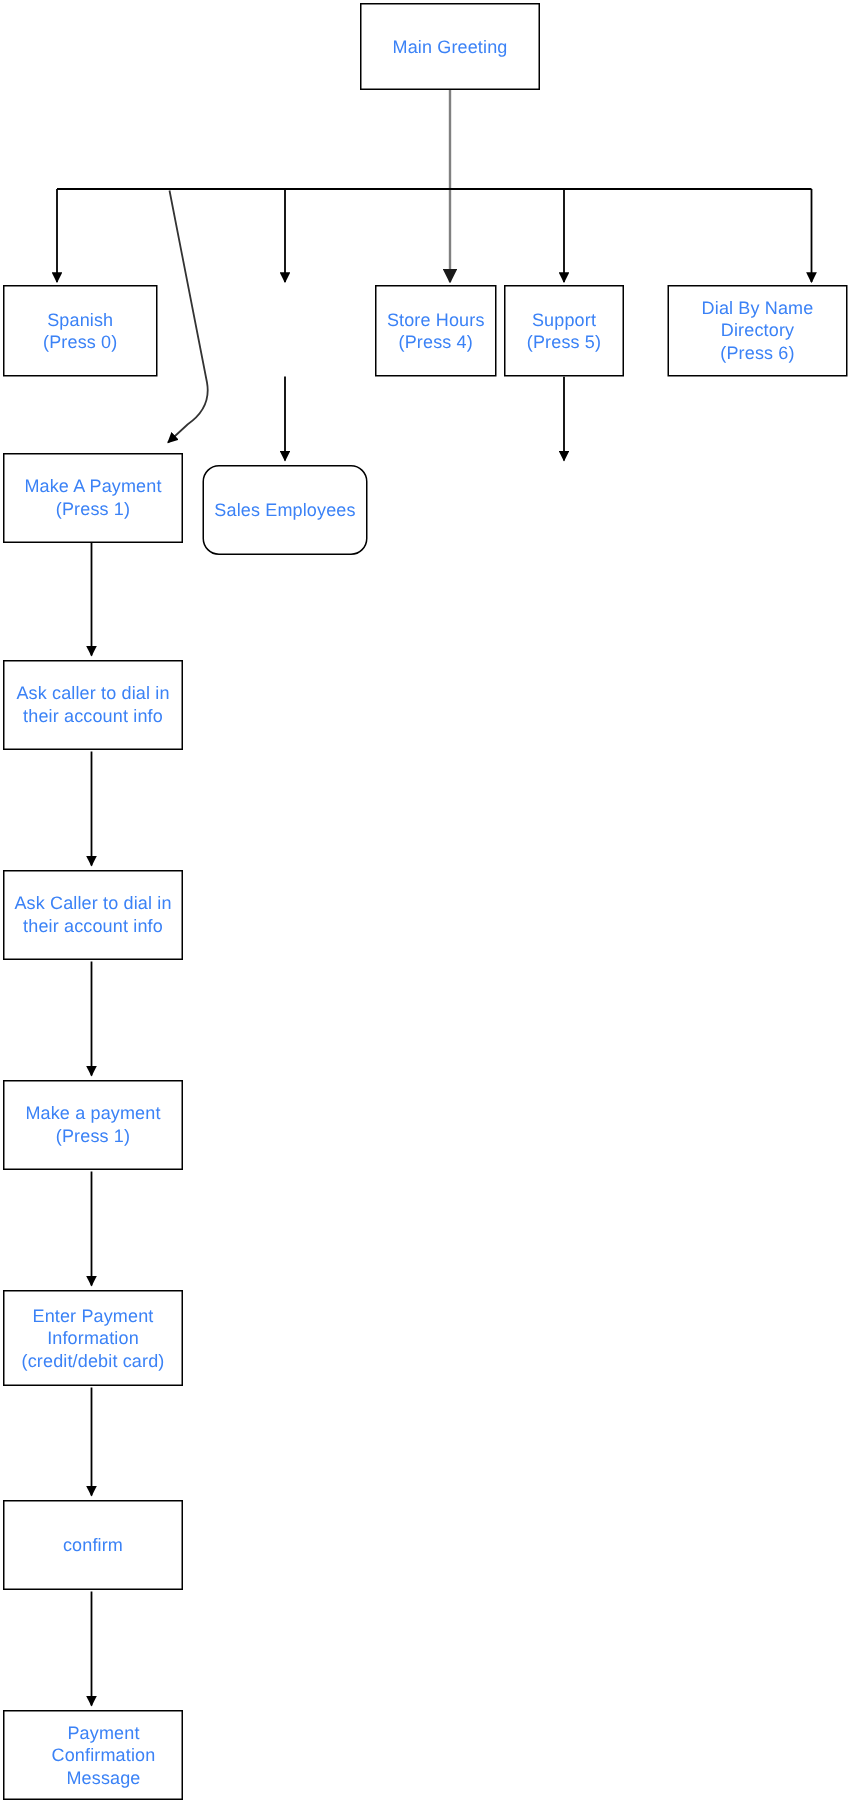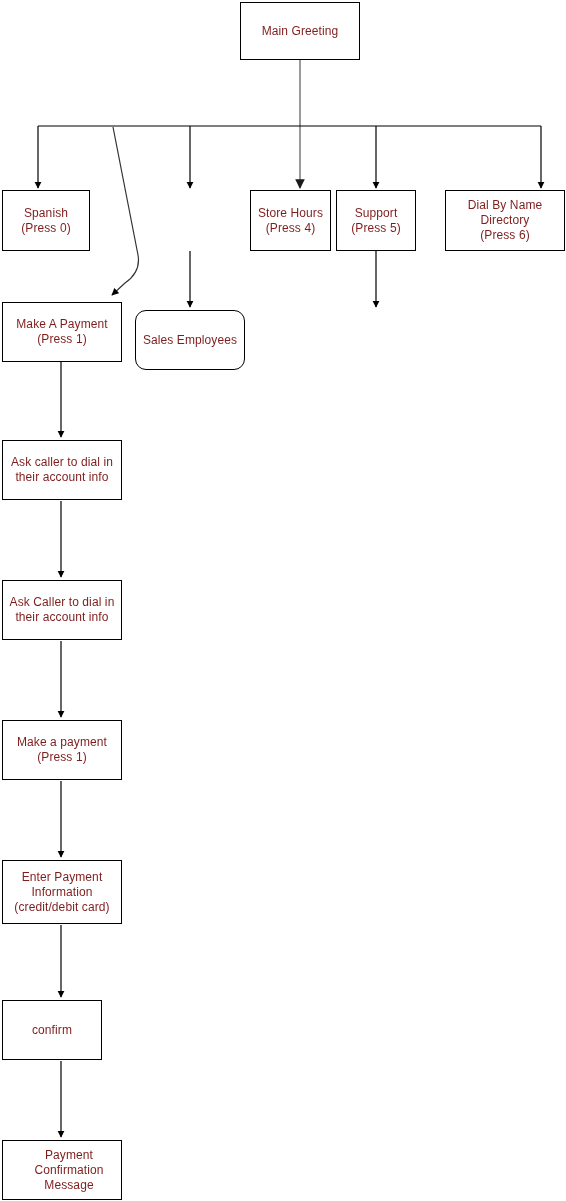--- a/index.html
+++ b/index.html
@@ -28,21 +28,21 @@
   }
   .node {
     position: absolute;
     box-sizing: border-box;
     background: #ffffff;
     border: 1px solid #000000;
     display: flex;
     align-items: center;
     justify-content: center;
     text-align: center;
-    color: #7f1d1d;
+    color: #3b82f6;
     font-size: 12px;
     line-height: 15px;
     letter-spacing: 0.1px;
     z-index: 2;
   }
   .node .label {
     display: block;
     width: 100%;
     white-space: pre-line;
     padding: 0 3px;
@@ -92,21 +92,21 @@
 
     <path d="M 61 925 L 61 997" stroke="#000000" stroke-width="1.2" fill="none" marker-end="url(#arrow-black)"></path>
 
     <path d="M 61 1061 L 61 1137" stroke="#000000" stroke-width="1.2" fill="none" marker-end="url(#arrow-black)"></path>
   </svg>
 
   <div class="node" style="left:240px; top:2px; width:120px; height:58px;">
     <span class="label">Main Greeting</span>
   </div>
 
-  <div class="node" style="left:2px; top:190px; width:88px; height:61px;justify-content:flex-end;">
+  <div class="node" style="left:2px; top:190px; width:103px; height:61px;justify-content:flex-end;">
     <span class="label">Spanish
 (Press 0)</span>
   </div>
 
 
   <div class="node" style="left:250px; top:190px; width:81px; height:61px;justify-content:flex-end;">
     <span class="label">Store Hours
 (Press 4)</span>
   </div>
 
@@ -145,21 +145,21 @@
     <span class="label">Make a payment
 (Press 1)</span>
   </div>
 
   <div class="node" style="left:2px; top:860px; width:120px; height:64px;">
     <span class="label">Enter Payment
 Information
 (credit/debit card)</span>
   </div>
 
-  <div class="node" style="left:2px; top:1000px; width:100px; height:60px;">
+  <div class="node" style="left:2px; top:1000px; width:120px; height:60px;">
     <span class="label">confirm</span>
   </div>
 
   <div class="node" style="left:2px; top:1140px; width:120px; height:60px;padding-left:14px;">
     <span class="label">Payment
 Confirmation
 Message</span>
   </div>
 
 </div>

